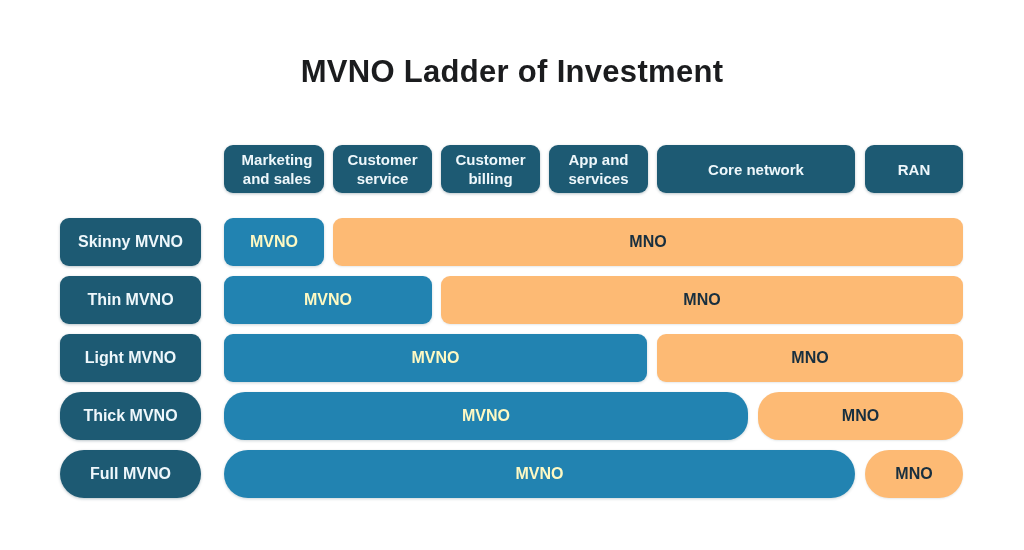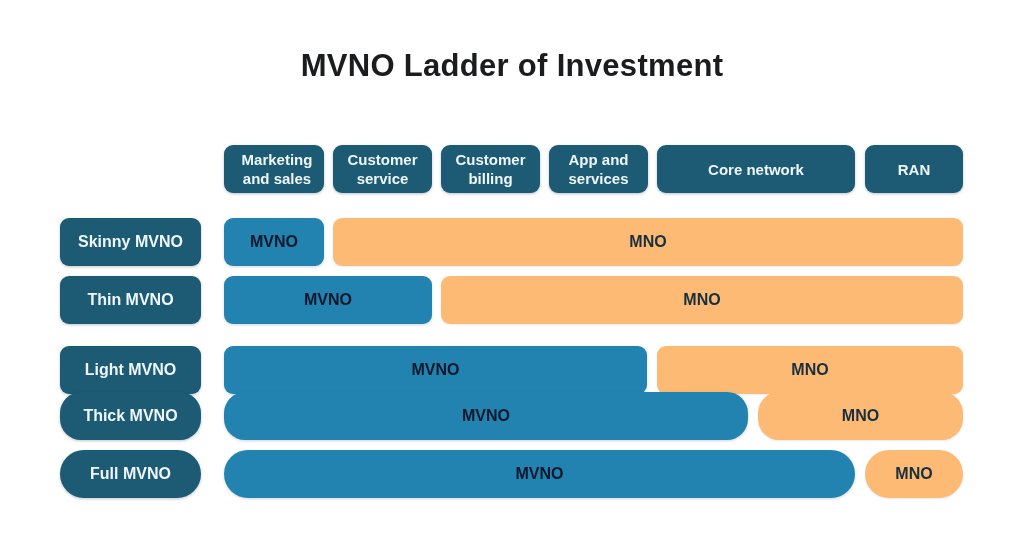--- a/index.html
+++ b/index.html
@@ -10,21 +10,21 @@
   .canvas {
     position: relative;
     width: 1024px;
     height: 550px;
     background: #ffffff;
     font-family: "Liberation Sans", sans-serif;
     overflow: hidden;
   }
   .title {
     position: absolute;
-    top: 48px;
+    top: 54px;
     left: 0;
     width: 1024px;
     margin: 0;
     text-align: center;
     font-size: 31px;
     font-weight: 800;
     letter-spacing: 0.3px;
     color: #1b1c1e;
   }
   .box {
@@ -38,21 +38,21 @@
     font-weight: bold;
     box-sizing: border-box;
   }
   .dark {
     background: #1d5a73;
     color: #eef7fb;
     box-shadow: 0 1px 3px rgba(10, 48, 66, 0.28);
   }
   .mvno {
     background: #2283b1;
-    color: #0f172a;
+    color: #fef9c3;
     box-shadow: 0 1px 3px rgba(10, 48, 66, 0.20);
   }
   .mno {
     background: #fdba74;
     color: #182f3f;
     box-shadow: 0 1px 2px rgba(10, 48, 66, 0.10);
   }
   .hdr {
     top: 145px;
     font-size: 15px;
@@ -65,21 +65,21 @@
   
   .h1 { left: 224px; width: 100px; padding-left: 12px; }
   .h2 { left: 333px; width: 99px;  }
   .h3 { left: 441px; width: 99px;  }
   .h4 { left: 549px; width: 99px;  }
   .h5 { left: 657px; width: 198px; }
   .h6 { left: 865px; width: 98px;  }
   
   .r1 { top: 218px; }
   .r2 { top: 276px; }
-  .r3 { top: 346px; text-align: right; }
+  .r3 { top: 334px; text-align: right; }
   .r4 { top: 392px; border-radius: 21px; }
   .r5 { top: 450px; border-radius: 24px; }
   
   .rlabel { left: 60px; width: 141px; }
   
   .mv1 { left: 224px; width: 100px; }
   .mv2 { left: 224px; width: 208px; }
   .mv3 { left: 224px; width: 423px; }
   .mv4 { left: 224px; width: 524px; }
   .mv5 { left: 224px; width: 631px; }

